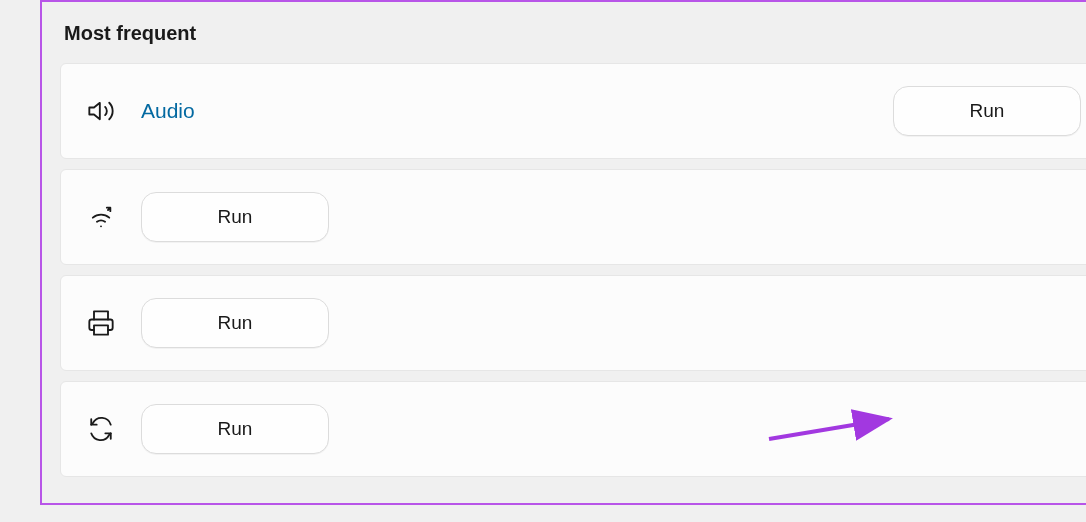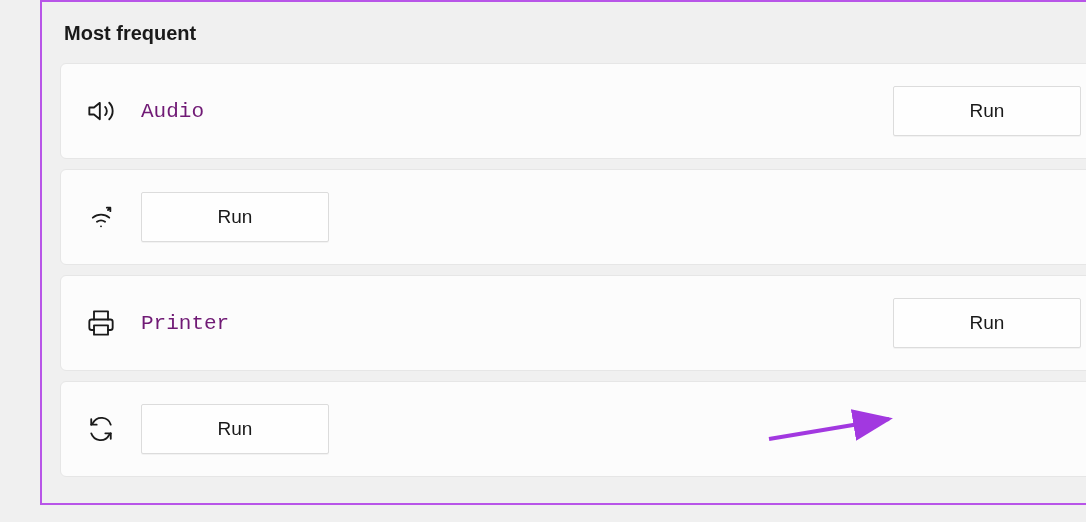--- a/index.html
+++ b/index.html
@@ -43,28 +43,27 @@
       width: 32px;
       height: 32px;
       display: flex;
       align-items: center;
       justify-content: center;
       margin-right: 24px;
       color: #1a1a1a;
     }
     .card-label {
       font-size: 21px;
-      color: #701a75;
+      color: #0369a1;
       flex: 1;
-      font-family: Liberation Mono, monospace;
     }
     .run-button {
       background: #fefefe;
       border: 1px solid #dcdcdc;
-      border-radius: 2px;
+      border-radius: 15px;
       padding: 13px 0;
       width: 188px;
       font-size: 19px;
       color: #1a1a1a;
       cursor: pointer;
       font-family: inherit;
       box-shadow: 0 1px 0 rgba(0,0,0,0.04);
     }
     .annotation-arrow {
       position: absolute;
@@ -105,21 +104,20 @@
   </div>
 
   <div class="card">
     <span class="card-icon">
       <svg width="28" height="28" viewBox="0 0 24 24" fill="none" stroke="currentColor" stroke-width="1.6" stroke-linecap="round" stroke-linejoin="round">
         <polyline points="6 9 6 2 18 2 18 9"></polyline>
         <path d="M6 18H4a2 2 0 0 1-2-2v-5a2 2 0 0 1 2-2h16a2 2 0 0 1 2 2v5a2 2 0 0 1-2 2h-2"></path>
         <rect x="6" y="14" width="12" height="8"></rect>
       </svg>
     </span>
-    <span class="card-label">Printer</span>
     <button class="run-button">Run</button>
   </div>
 
   <div class="card">
     <span class="card-icon">
       <svg width="26" height="26" viewBox="0 0 24 24" fill="none" stroke="currentColor" stroke-width="1.7" stroke-linecap="round" stroke-linejoin="round">
         <path d="M21 8 A9 9 0 0 0 4.5 6.5 L3 8"></path>
         <polyline points="3 3 3 8 8 8"></polyline>
         <path d="M3 16 A9 9 0 0 0 19.5 17.5 L21 16"></path>
         <polyline points="21 21 21 16 16 16"></polyline>

